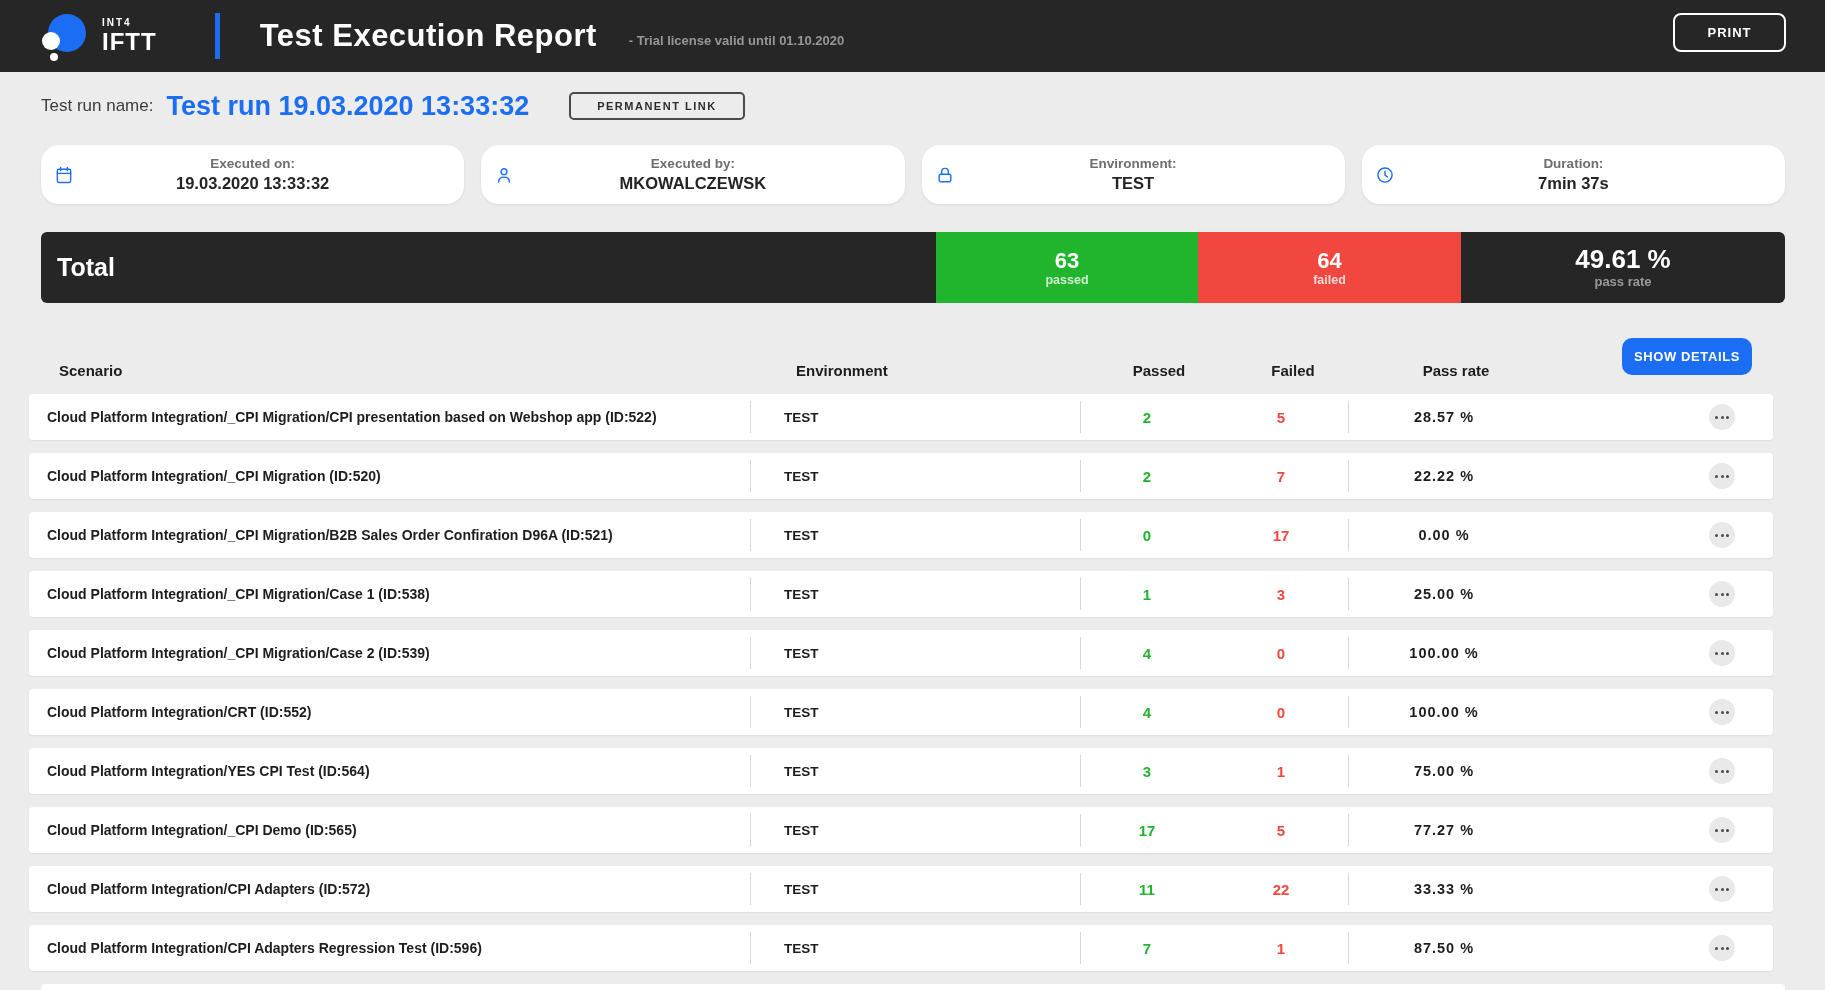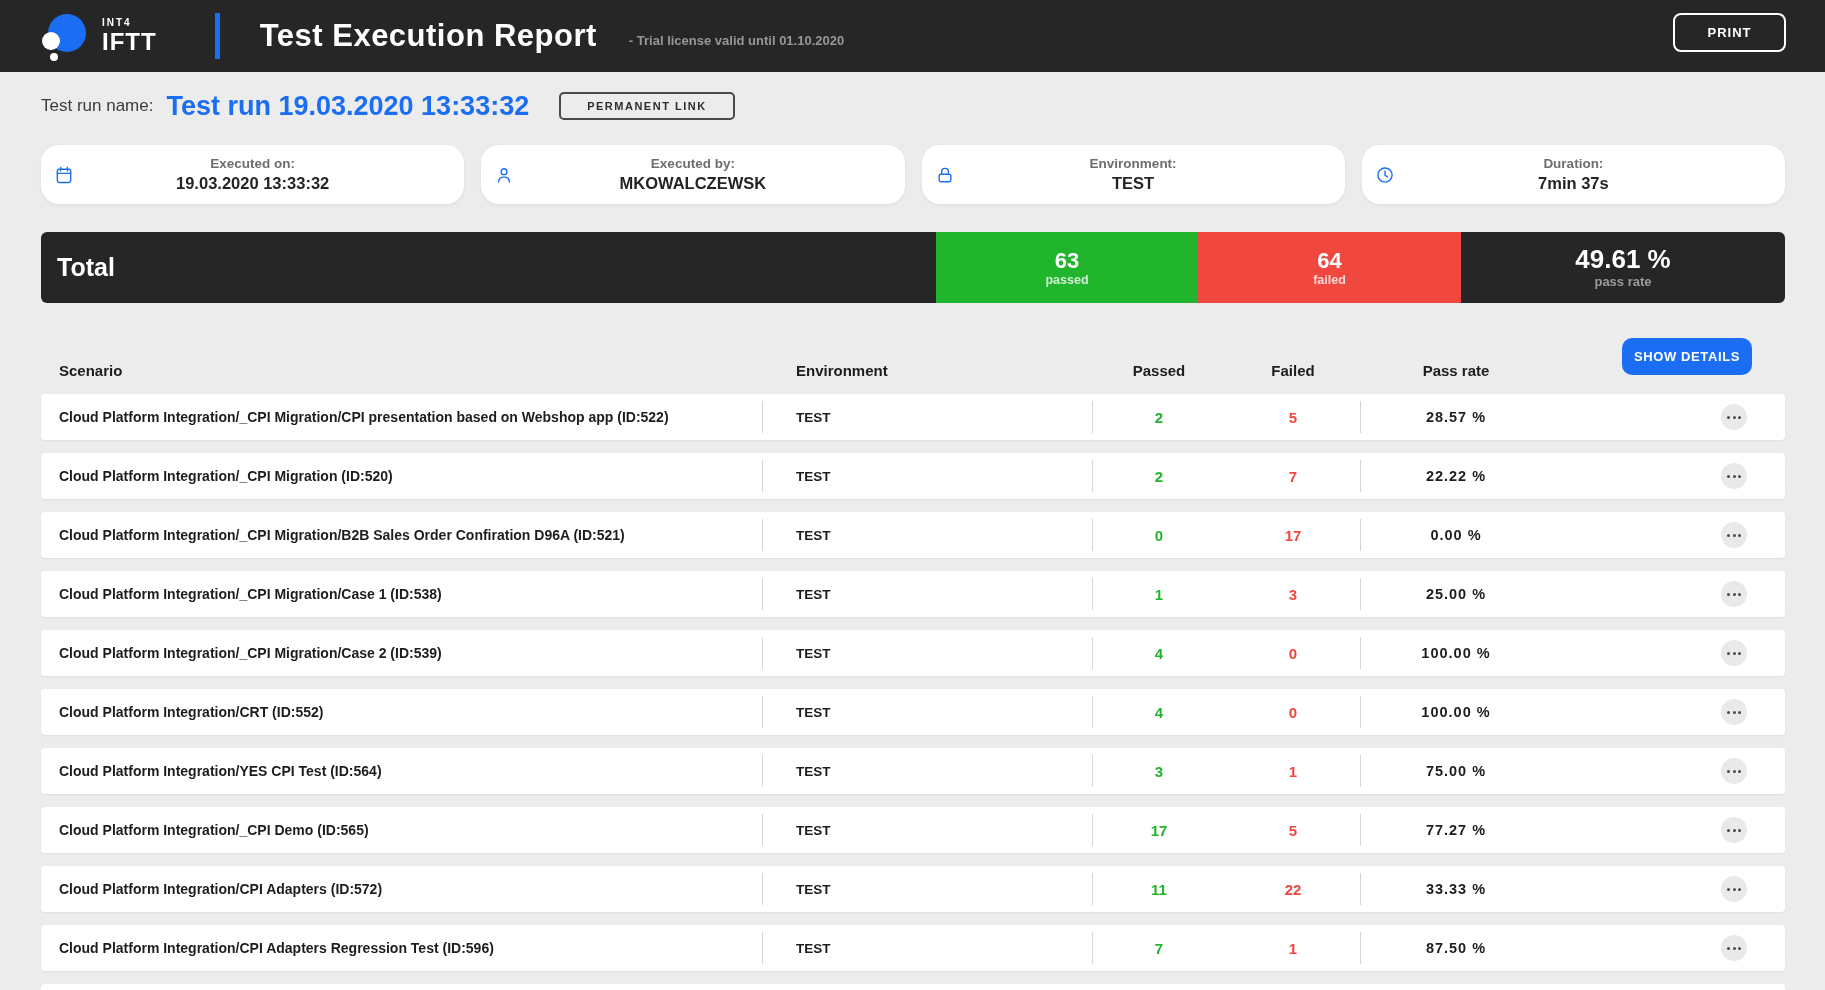--- a/index.html
+++ b/index.html
@@ -22,21 +22,21 @@
   .header-title { color:#fff; font-size:31px; font-weight:bold; letter-spacing:.5px; margin-left:40px; }
   .license-note { color:#979797; font-size:13px; font-weight:600; margin-left:32px; margin-top:8px; }
   .print-btn { position:absolute; right:39px; top:13px; width:113px; height:39px;
                background:transparent; border:2.5px solid #fff; border-radius:8px;
                color:#fff; font-family:inherit; font-size:13px; font-weight:bold; letter-spacing:1px; cursor:pointer; }
 
   
   .testrun { position:absolute; top:86px; left:41px; height:40px; display:flex; align-items:center; }
   .testrun-label { font-size:17px; color:#3c3c3c; }
   .testrun-name  { font-size:27px; font-weight:bold; color:#1b6ef3; margin-left:13px; cursor:pointer; }
-  .permlink-btn  { margin-left:30px; height:28px; padding:0 26px; background:transparent;
+  .permlink-btn  { margin-left:40px; height:28px; padding:0 26px; background:transparent;
                    border:2px solid #4a4a4a; border-radius:5px; color:#2d2d2d;
                    font-family:inherit; font-size:11px; font-weight:bold; letter-spacing:1.5px; cursor:pointer; }
 
   
   .cards { position:absolute; top:145px; left:41px; width:1744px; height:59px; display:flex; gap:17px; }
   .card { flex:1 1 0; position:relative; background:#fff; border-radius:18px;
           box-shadow:0 1px 3px rgba(0,0,0,.07);
           display:flex; flex-direction:column; align-items:center; justify-content:center; }
   .card .icon { position:absolute; left:13px; top:50%; transform:translateY(-50%); width:20px; height:20px; }
   .card .icon svg { width:20px; height:20px; stroke:#1b6ef3; fill:none; stroke-width:1.7; stroke-linecap:round; stroke-linejoin:round; }
@@ -61,21 +61,21 @@
   .show-details-btn { position:absolute; top:338px; left:1622px; width:130px; height:37px;
                       background:#1b6ef3; border:none; border-radius:10px; color:#fff;
                       font-family:Liberation Sans, sans-serif; font-size:13px; font-weight:bold; letter-spacing:.6px; cursor:pointer; }
   .tgrid { display:grid; grid-template-columns:721px 330px 134px 134px 192px auto; align-items:center; }
   .thead { position:absolute; top:356px; left:41px; width:1744px; height:28px; }
   .thead .h { font-size:15px; font-weight:bold; color:#1d1d1d; }
   .h-scenario { padding-left:18px; }
   .h-env { padding-left:34px; }
   .h-center { text-align:center; }
 
-  .rows { position:absolute; top:394px; left:41px; width:1744px; }
+  .rows { position:absolute; top:394px; left:29px; width:1744px; }
   .trow { position:relative; width:1744px; height:46px; margin-bottom:13px;
           background:#fff; border-radius:4px; box-shadow:0 1px 2px rgba(0,0,0,.06); }
   .trow .vline { position:absolute; top:7px; bottom:7px; width:1px; background:#d6d6d6; }
   .vline-1 { left:721px; } .vline-2 { left:1051px; } .vline-3 { left:1319px; }
   .c-scenario { padding-left:18px; padding-right:24px; font-size:14px; font-weight:bold; color:#1d1d1d;
                 white-space:nowrap; overflow:hidden; }
   .c-env { padding-left:34px; font-size:13.5px; font-weight:bold; color:#1d1d1d; }
   .c-passed { text-align:center; font-size:15px; font-weight:bold; color:#21b52d; }
   .c-failed { text-align:center; font-size:15px; font-weight:bold; color:#f0483f; }
   .c-rate { text-align:center; font-size:14.5px; font-weight:bold; color:#1d1d1d; letter-spacing:1px; }

